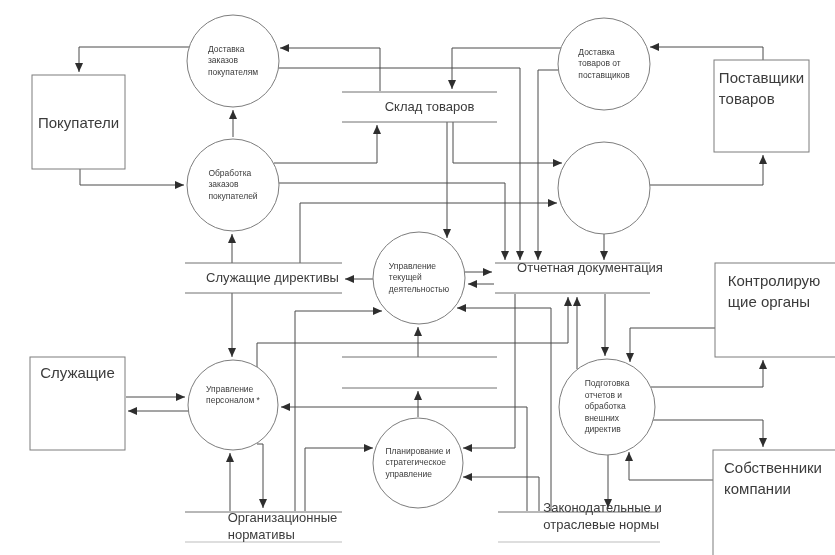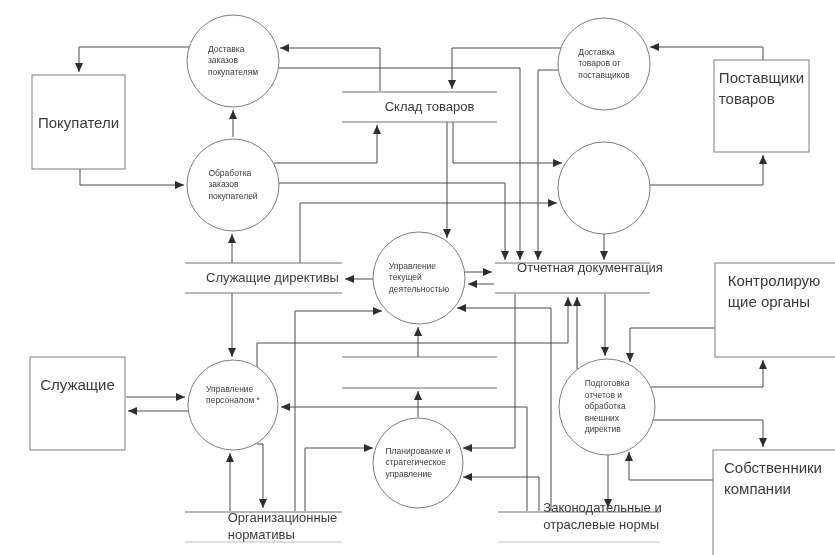--- a/index.html
+++ b/index.html
@@ -127,21 +127,21 @@
 управление</div>
   <div class="lbl proc-lbl" style="left:559px;top:359px;width:96px;height:96px;">Подготовка
 отчетов и
 обработка
 внешних
 директив</div>
 
   <div class="lbl ent-lbl" style="left:32px;top:75px;width:93px;height:40px;margin-top:32px;">Покупатели</div>
   <div class="lbl ent-lbl" style="left:714px;top:62px;width:95px;height:44px;">Поставщики
 товаров</div>
-  <div class="lbl ent-lbl" style="left:30px;top:357px;width:95px;height:40px;margin-top:12px;">Служащие</div>
+  <div class="lbl ent-lbl" style="left:30px;top:357px;width:95px;height:40px;">Служащие</div>
   <div class="lbl ent-lbl" style="left:715px;top:265px;width:118px;height:44px;">Контролирую
 щие органы</div>
   <div class="lbl ent-lbl" style="left:713px;top:452px;width:120px;height:44px;">Собственники
 компании</div>
 
   <div class="lbl store-lbl" style="left:352px;top:94px;width:155px;height:26px;">Склад товаров</div>
   <div class="lbl store-lbl" style="left:195px;top:265px;width:155px;height:26px;">Служащие директивы</div>
   <div class="lbl store-lbl" style="left:510px;top:255px;width:160px;height:26px;">Отчетная документация</div>
   <div class="lbl store-lbl" style="left:200px;top:513px;width:165px;height:28px;">Организационные
 нормативы</div>

